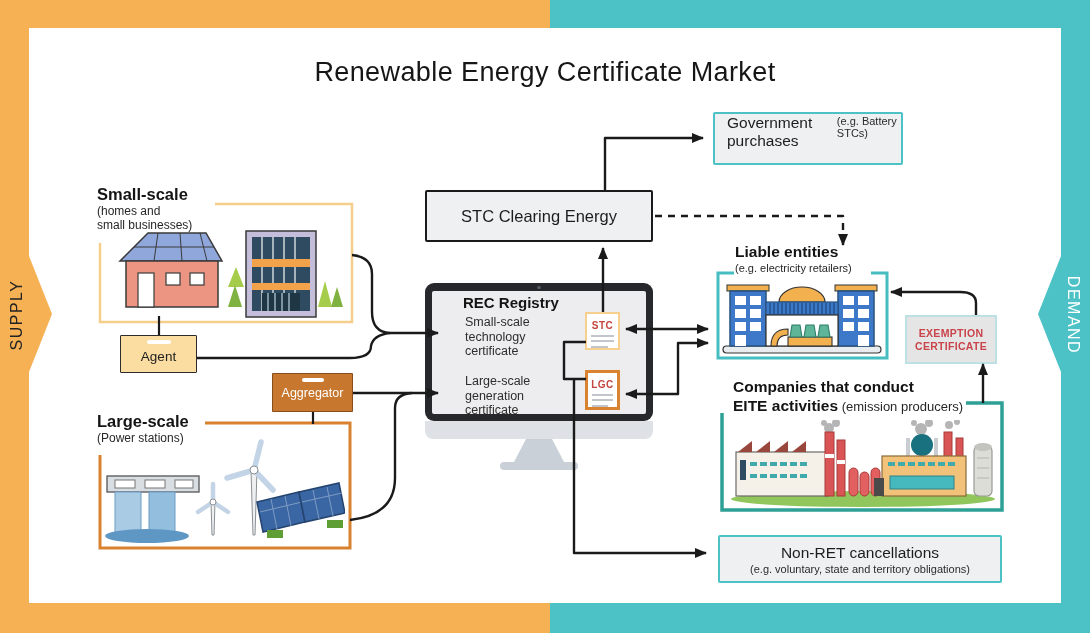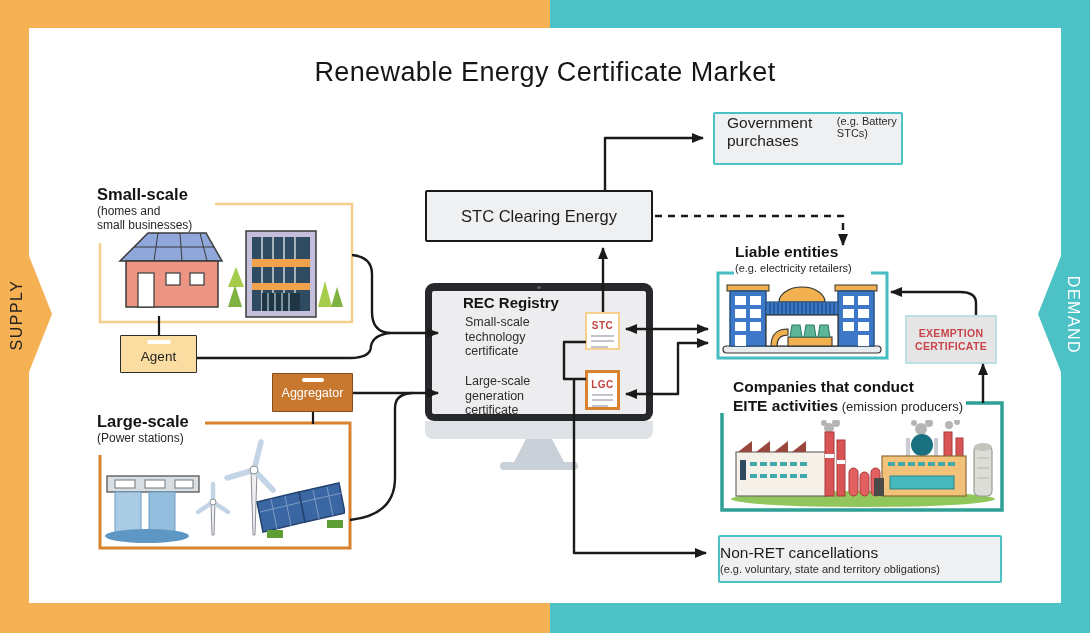--- a/index.html
+++ b/index.html
@@ -30,21 +30,21 @@
   .grp-label .s{font-size:12px;line-height:13.5px;color:#272727;white-space:pre-line;margin-top:1px;}
   
   .gbox{position:absolute;background:#EFF0F2;box-sizing:border-box;border-radius:2px;}
   .gbox .bt{font-size:15.5px;color:#1d1d1d;}
   .gbox .bs{font-size:11px;color:#2b2b2b;margin-top:1px;}
   .clearing{left:425px;top:190px;width:228px;height:52px;border:2.5px solid #1A1A1A;
     display:flex;align-items:center;justify-content:center;font-size:16.5px;color:#1d1d1d;}
   .gov{left:713px;top:112px;width:190px;height:53px;border:2.5px solid #4CC2C6;
     display:flex;justify-content:center;padding-left:12px;}
   .nonret{left:718px;top:535px;width:284px;height:48px;border:2.5px solid #4CC2C6;
-    display:flex;flex-direction:column;justify-content:center;padding-left:0;}
+    display:flex;flex-direction:column;justify-content:center;padding-left:0;text-align:center;}
   .exemption{left:905px;top:315px;width:88px;height:45px;background:#e5e5e5;border:2px solid #BCE0E4;
     display:flex;align-items:center;justify-content:center;text-align:center;
     font-size:10.5px;font-weight:700;line-height:13px;letter-spacing:.3px;color:#C9444B;white-space:pre-line;}
   
   .agent{left:120px;top:335px;width:77px;height:38px;background:#FBDCA1;border:1.5px solid #2B2B2B;
     box-sizing:border-box;position:absolute;border-radius:1px;}
   .agent .dash{width:24px;height:3.5px;background:#fff;border-radius:2px;margin:4px auto 0;}
   .agent .al{font-size:13.5px;color:#222;text-align:center;margin-top:5px;}
   .aggregator{left:272px;top:373px;width:81px;height:39px;background:#C8772E;border:1.5px solid rgba(70,35,5,.5);
     box-sizing:border-box;position:absolute;border-radius:1px;}

